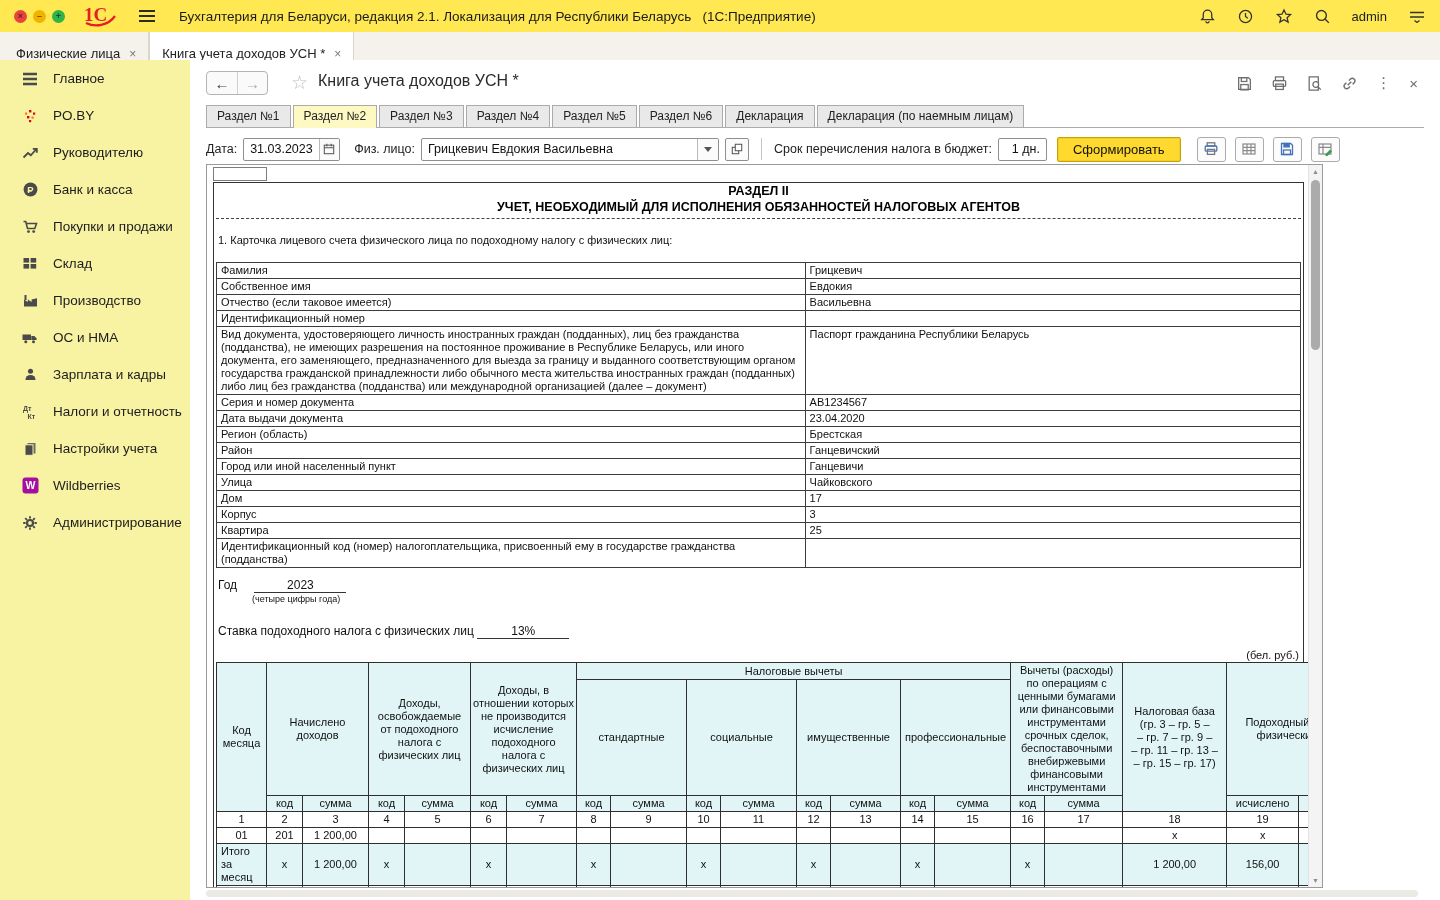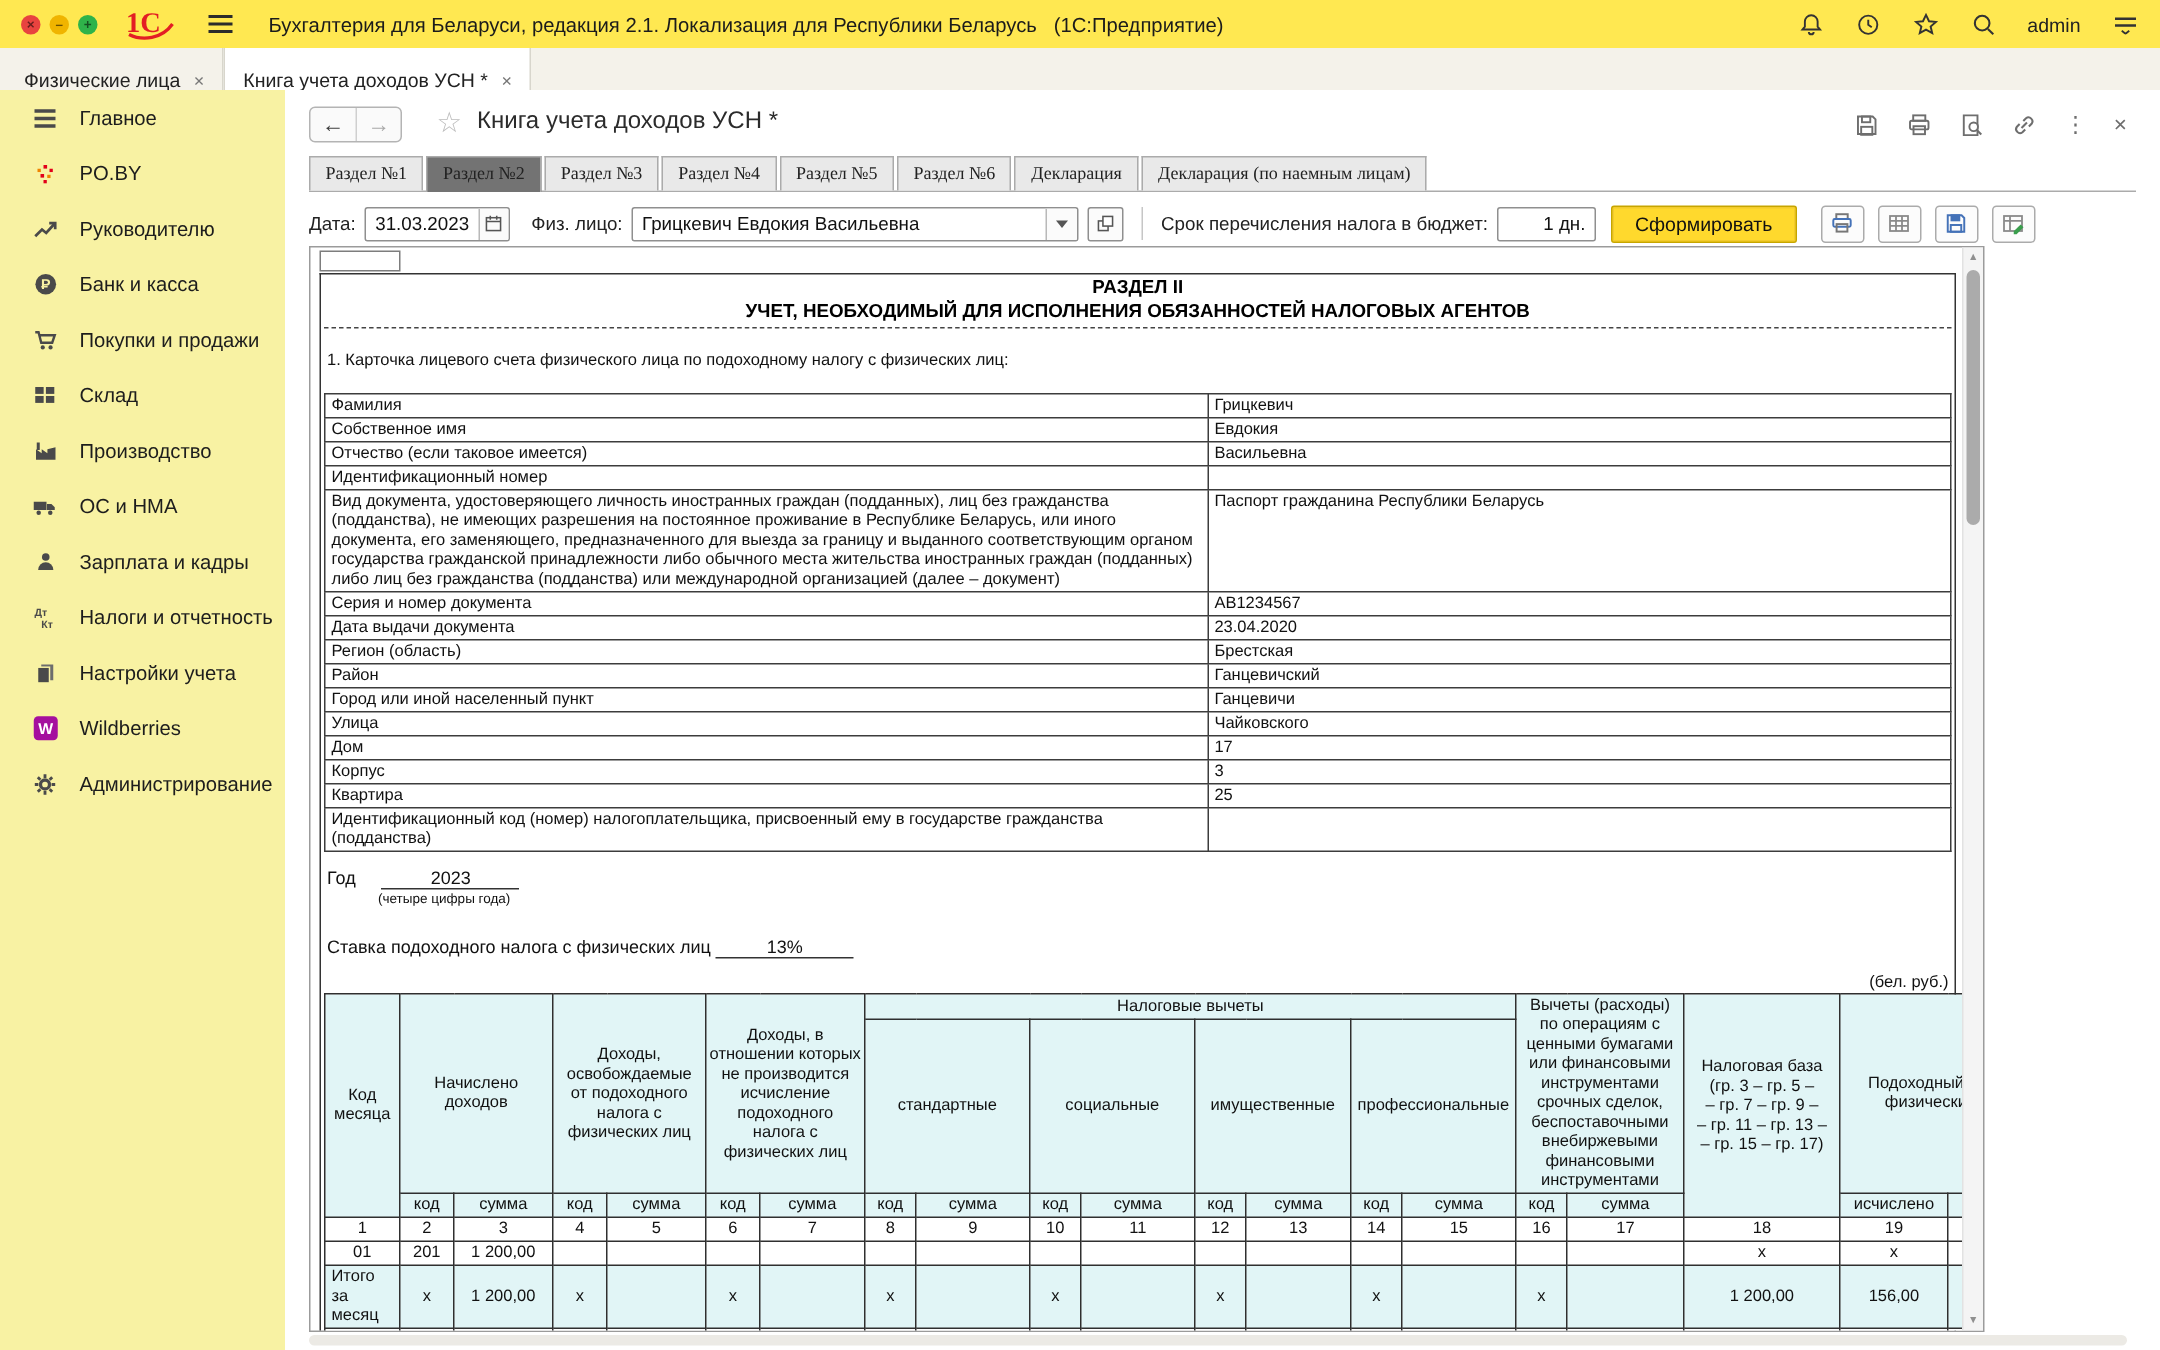--- a/index.html
+++ b/index.html
@@ -43,24 +43,24 @@
   .navbtn { width:30px; height:22px; display:flex; align-items:center; justify-content:center;
     font-size:15px; color:#3c3c3c; cursor:pointer; }
   .navbtn.fwd { border-left:1px solid #CFCFCF; color:#A9A9A9; }
   .pg-star { position:absolute; left:101px; top:11px; font-size:19px; color:#BDBDBD; cursor:pointer; }
   .pg-title { position:absolute; left:128px; top:12px; font-size:16px; color:#2b2b2b; }
   .pg-actions { position:absolute; right:22px; top:14px; display:flex; gap:18px; align-items:center; color:#6E6E6E; }
   .pg-actions .act { cursor:pointer; display:flex; align-items:center; }
   .pg-actions .txt { font-size:15px; color:#6E6E6E; }
 
   .secTabs { position:absolute; left:16px; top:45px; right:16px; height:23px; display:flex;
-    border-bottom:1px solid #ABABAB; align-items:flex-end;font-family:Liberation Serif, serif; }
+    border-bottom:1px solid #ABABAB; align-items:flex-end; }
   .stab { padding:3px 10px 4px; font-size:12px; color:#222; background:#E9E9E9; border:1px solid #ABABAB;
     border-bottom:none; margin-right:2px; cursor:pointer; white-space:nowrap; }
-  .stab.active { background:#737373; position:relative; top:1px; padding-bottom:5px; }
+  .stab.active { background:#fef9c3; position:relative; top:1px; padding-bottom:5px; }
 
   .toolbar { position:absolute; left:16px; top:76px; right:16px; height:26px; display:flex;
     align-items:center; gap:6px; font-size:12.5px; color:#222; }
   .inp { border:1px solid #8F8F8F; background:#fff; height:23px; display:flex; align-items:center;
     border-radius:2px; overflow:hidden; }
   .inp .val { padding:0 6px; font-size:12.5px; color:#111; flex:1; white-space:nowrap; }
   .inp .side { width:21px; align-self:stretch; border-left:1px solid #B9B9B9; display:flex;
     align-items:center; justify-content:center; cursor:pointer; background:#FBFBFB; }
   .caret { width:0; height:0; border-left:4px solid transparent; border-right:4px solid transparent;
     border-top:5px solid #555; }
@@ -380,21 +380,21 @@
         </span>
     </span>
     <span class="sqbtn">
       <svg width="12" height="12" viewBox="0 0 14 14" fill="none" stroke="#555" stroke-width="1.2">
         <rect x="1.5" y="5" width="7.5" height="7.5"></rect>
           <rect x="5" y="1.5" width="7.5" height="7.5" fill="#fff"></rect>
       </svg>
     </span>
     <span class="vdiv"></span>
     <span>Срок перечисления налога в бюджет:</span>
-    <span class="inp" style="width:66px">
+    <span class="inp" style="width:49px">
       <span class="val" style="text-align:right">1 дн.</span>
     </span>
     <button class="btn-gen">Сформировать</button>
     <span class="ibtn" style="margin-left:10px">
       <svg width="16" height="16" viewBox="0 0 16 16" fill="none" stroke="#4472B8" stroke-width="1.3">
         <rect x="4.2" y="1.8" width="7.6" height="3.2" stroke="#777"></rect>
           <rect x="2.2" y="5" width="11.6" height="5.2" rx="1"></rect>
           <rect x="4.4" y="8.4" width="7.2" height="5" stroke="#777"></rect>
       </svg>
     </span>

